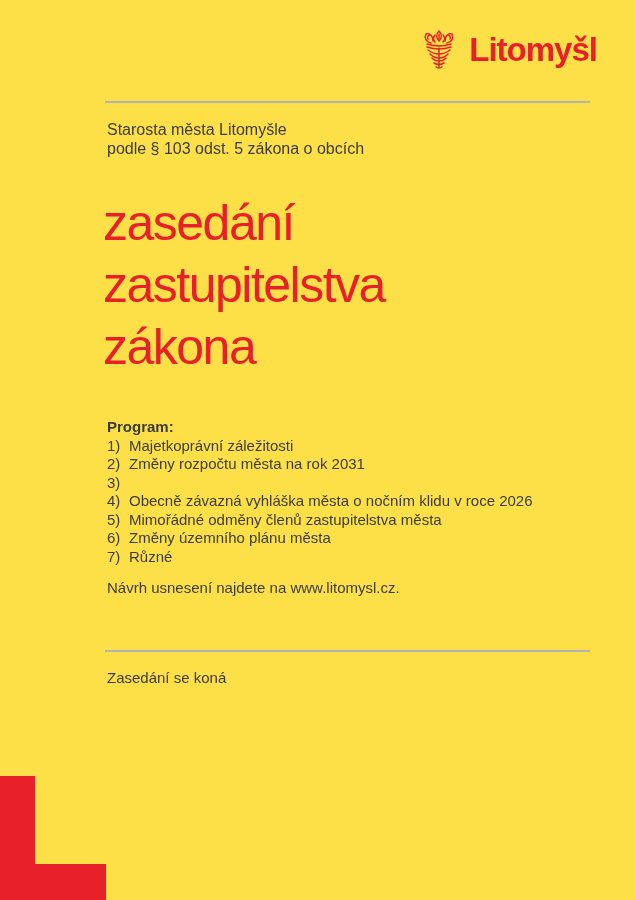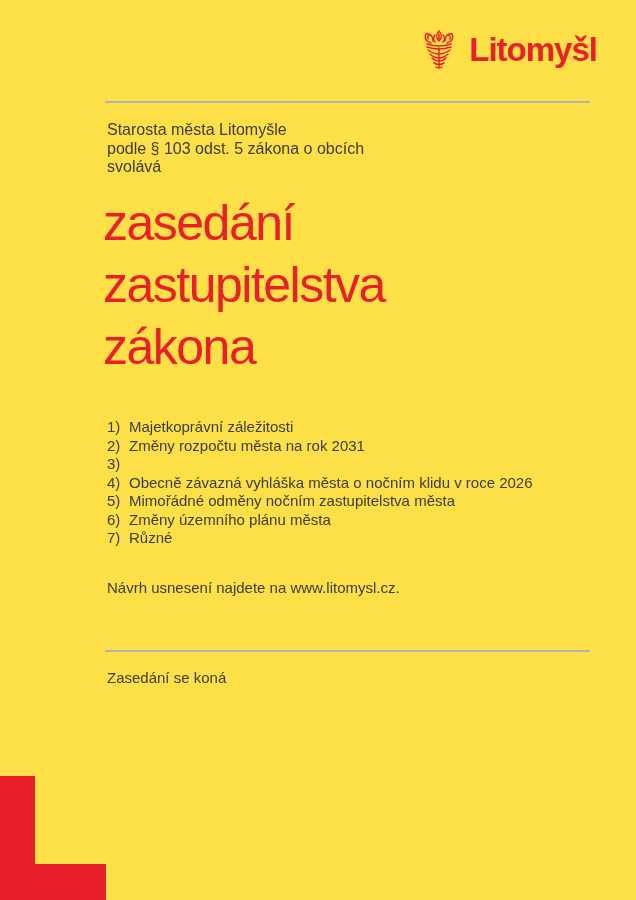--- a/index.html
+++ b/index.html
@@ -112,48 +112,48 @@
       <path d="M17 38 Q20 40 23 38"></path>
     </svg>
     <div class="logo-word">Litomyšl</div>
   </div>
 
   <div class="rule rule-top"></div>
 
   <div class="intro">
     <div>Starosta města Litomyšle</div>
     <div>podle § 103 odst. 5 zákona o obcích</div>
-    <div>svolává</div>
   </div>
 
   <div class="title">
     <div>zasedání</div>
     <div>zastupitelstva</div>
     <div>zákona</div>
   </div>
 
   <div class="program">
+    <div class="program-heading">Program:</div>
     <div class="program-row">
       <span class="program-num">1)</span>
       <span>Majetkoprávní záležitosti</span>
     </div>
     <div class="program-row">
       <span class="program-num">2)</span>
       <span>Změny rozpočtu města na rok 2031</span>
     </div>
     <div class="program-row">
       <span class="program-num">3)</span>
     </div>
     <div class="program-row">
       <span class="program-num">4)</span>
       <span>Obecně závazná vyhláška města o nočním klidu v roce 2026</span>
     </div>
     <div class="program-row">
       <span class="program-num">5)</span>
-      <span>Mimořádné odměny nočním zastupitelstva města</span>
+      <span>Mimořádné odměny členů zastupitelstva města</span>
     </div>
     <div class="program-row">
       <span class="program-num">6)</span>
       <span>Změny územního plánu města</span>
     </div>
     <div class="program-row">
       <span class="program-num">7)</span>
       <span>Různé</span>
     </div>
   </div>

